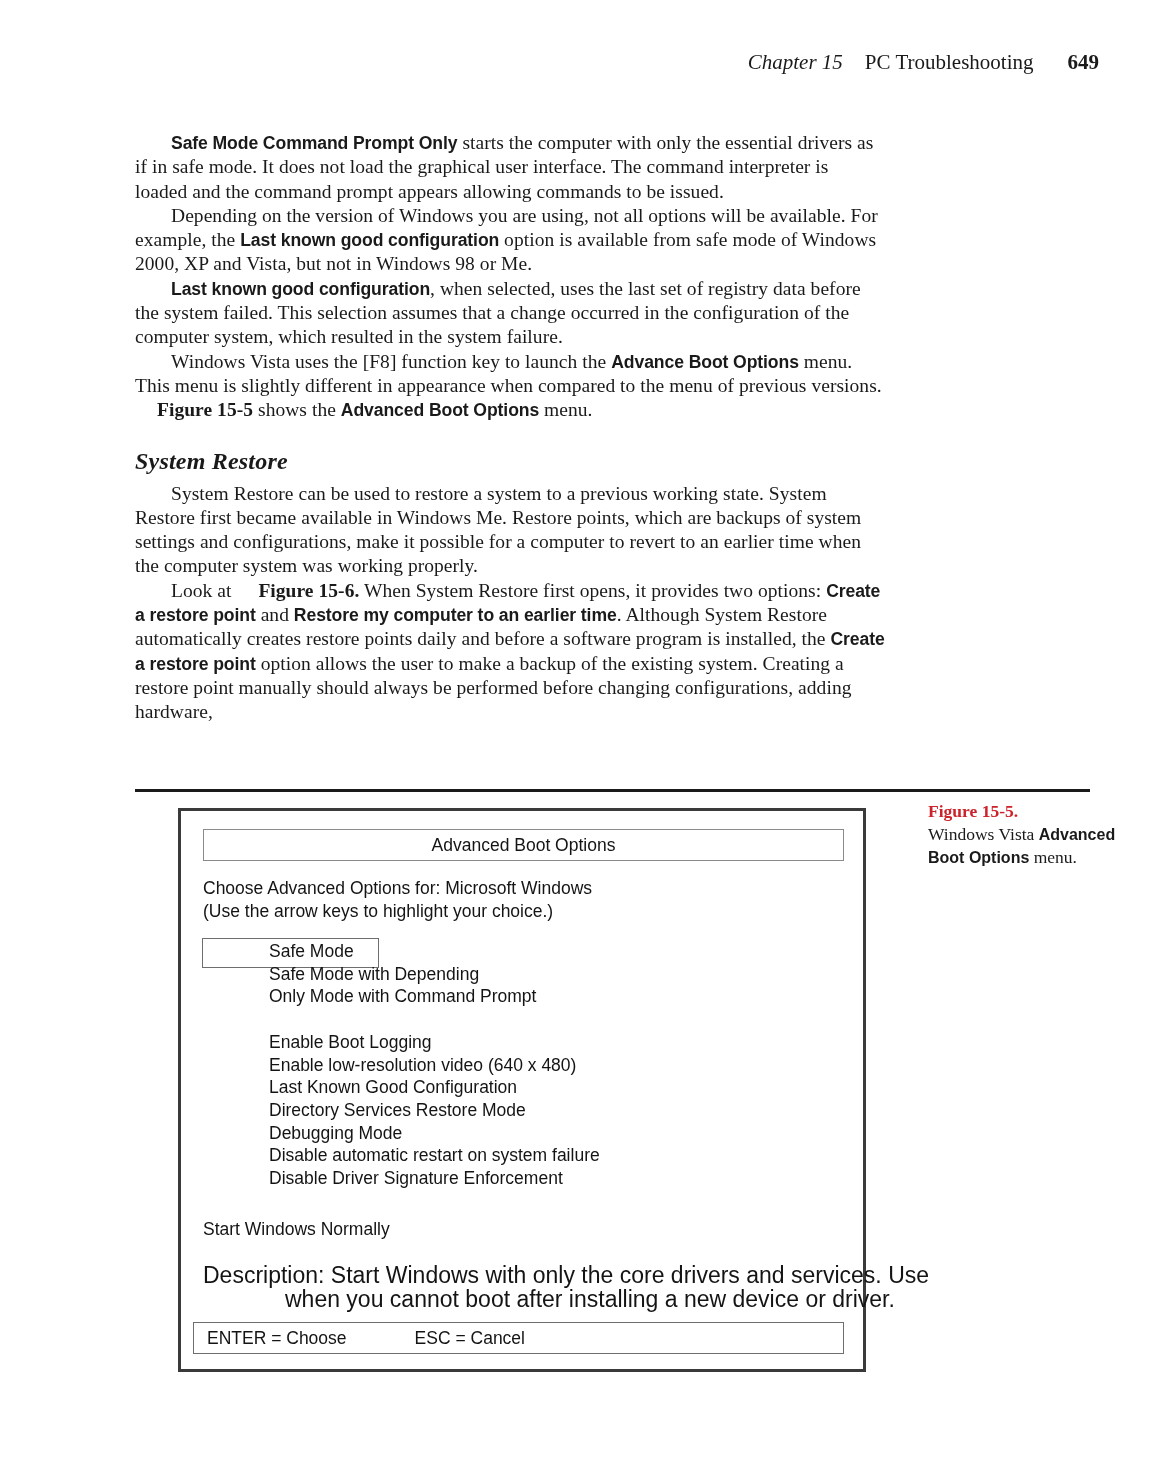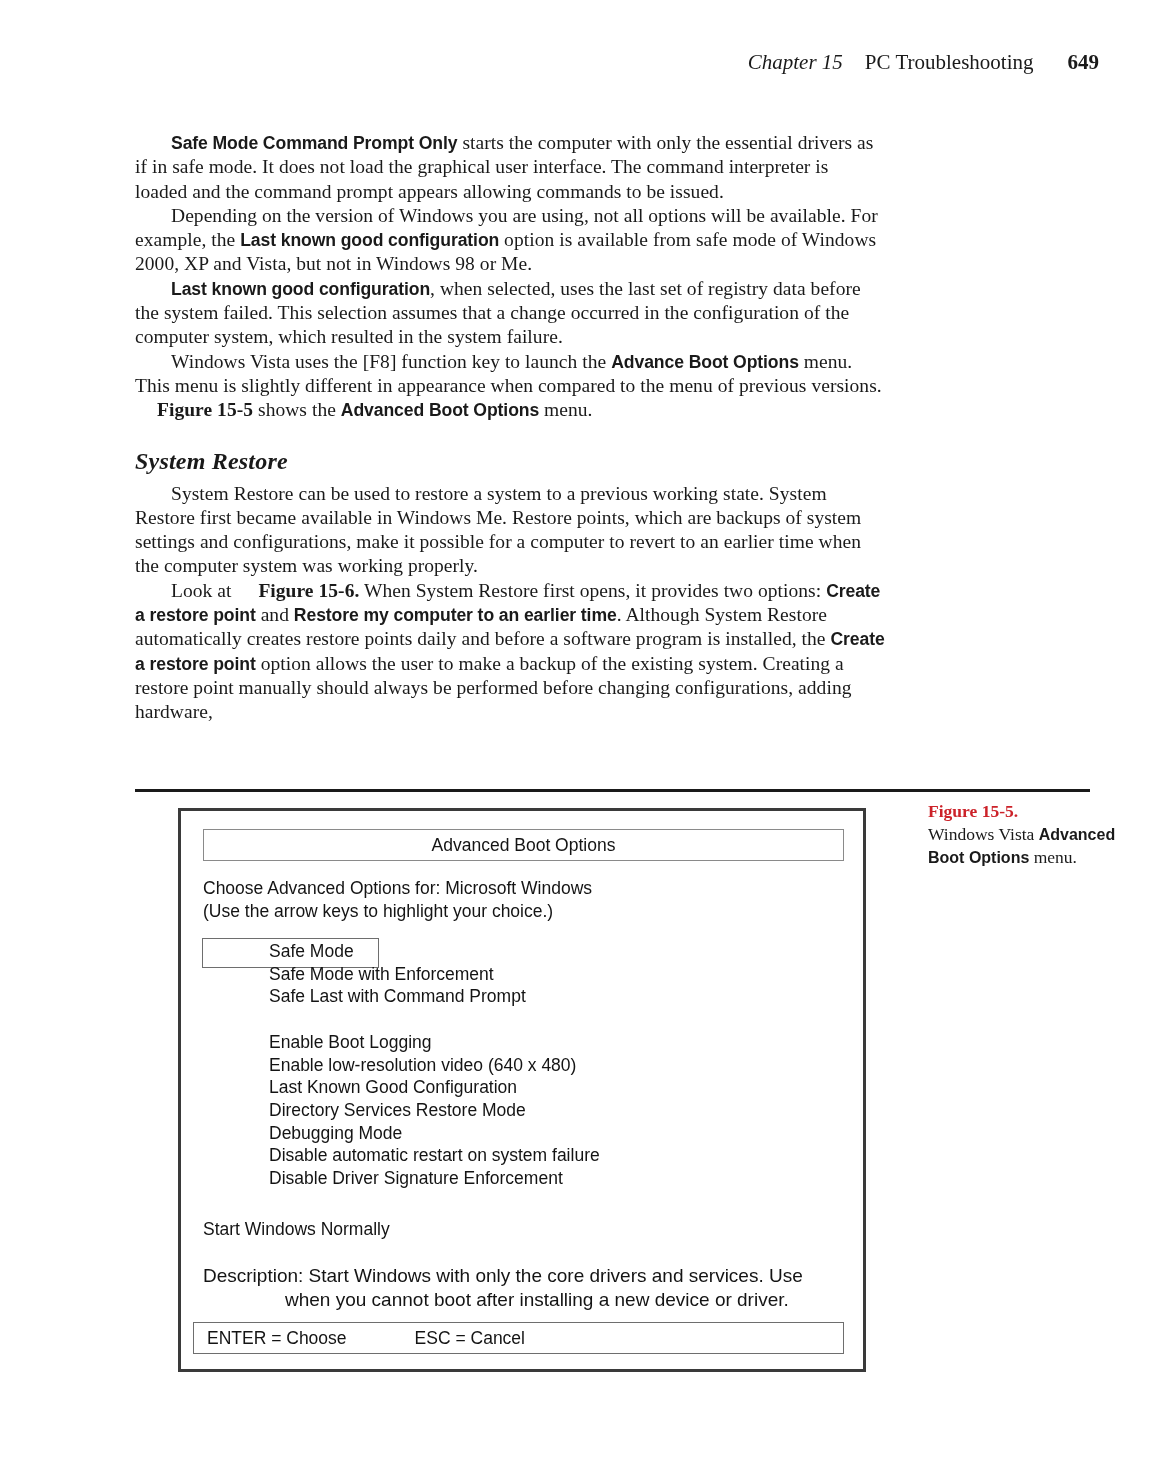--- a/index.html
+++ b/index.html
@@ -138,21 +138,21 @@
     top: 407px;
     font-size: 17.5px;
     line-height: 23px;
     white-space: nowrap;
   }
 
   .boot-description {
     position: absolute;
     left: 22px;
     top: 453px;
-    font-size: 19px;
+    font-size: 23px;
     line-height: 23.5px;
   }
   .boot-description .line2 { padding-left: 82px; }
   .boot-description div { white-space: nowrap; }
 
   .boot-footer-box {
     position: absolute;
     left: 12px;
     top: 511px;
     width: 651px;
@@ -221,22 +221,22 @@
 
   <div class="boot-prompt">
     <div>Choose Advanced Options for: Microsoft Windows</div>
     <div>(Use the arrow keys to highlight your choice.)</div>
   </div>
 
   <div class="safe-mode-box"></div>
 
   <div class="boot-list">
     <div class="item">Safe Mode</div>
-    <div class="item">Safe Mode with Enforcement</div>
-    <div class="item">Safe Last with Command Prompt</div>
+    <div class="item">Safe Mode with Depending</div>
+    <div class="item">Only Mode with Command Prompt</div>
     <div class="spacer"></div>
     <div class="item">Enable Boot Logging</div>
     <div class="item">Enable low-resolution video (640 x 480)</div>
     <div class="item">Last Known Good Configuration</div>
     <div class="item">Directory Services Restore Mode</div>
     <div class="item">Debugging Mode</div>
     <div class="item">Disable automatic restart on system failure</div>
     <div class="item">Disable Driver Signature Enforcement</div>
   </div>
 

